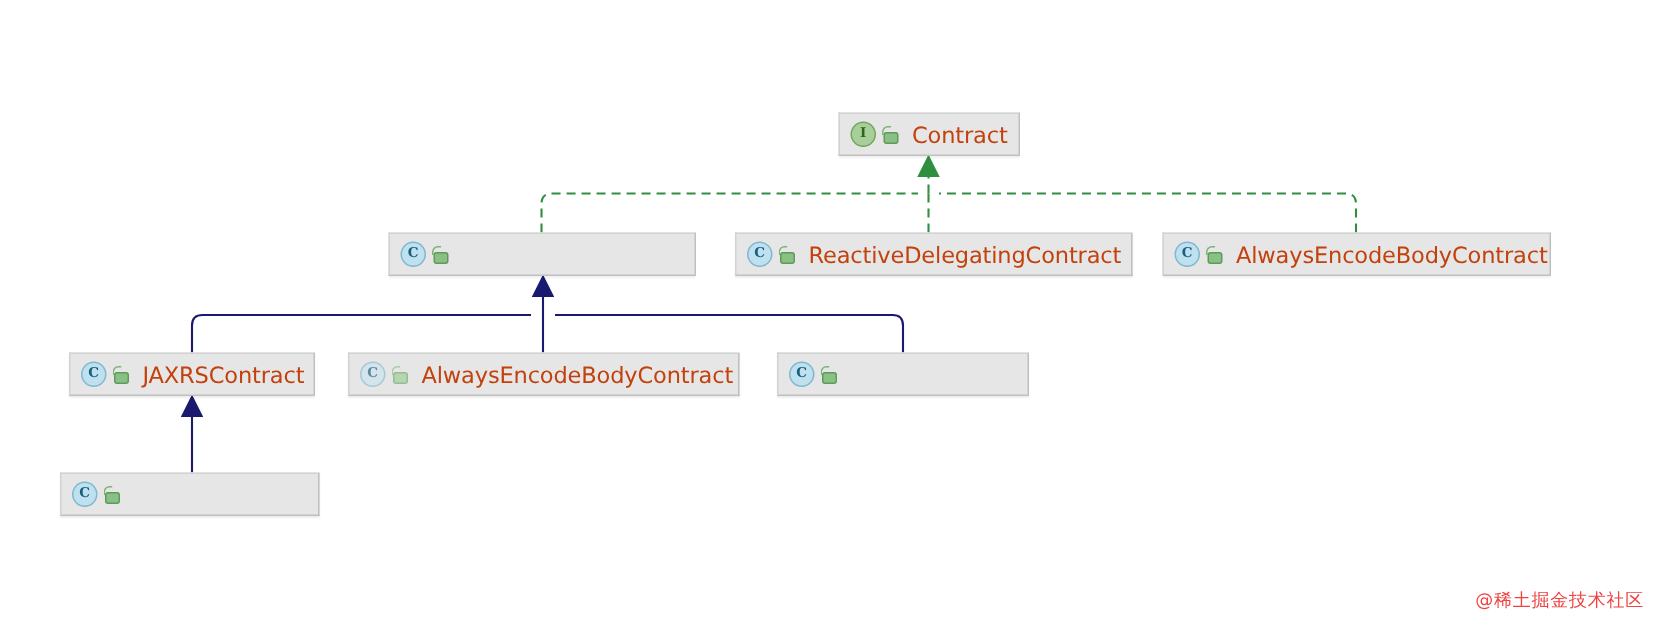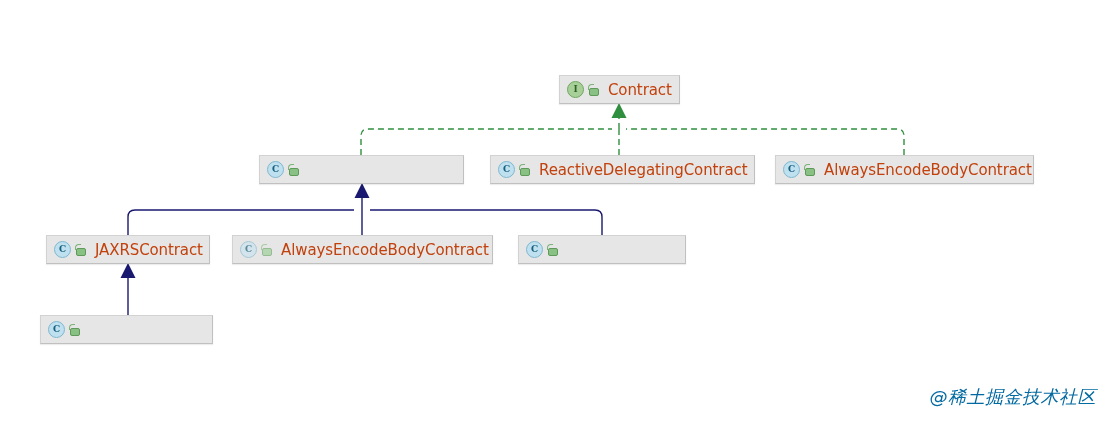--- a/index.html
+++ b/index.html
@@ -113,25 +113,24 @@
   }
   .lock-icon.faded .shackle {
     border-color: #a8cca5;
   }
   
   #watermark {
     position: absolute;
     right: 18px;
     bottom: 14px;
     font-family: "DejaVu Sans", sans-serif;
-    font-size: 18px;
-    color: #0369a1;
+    font-size: 12px;
+    color: #ef4444;
     letter-spacing: 0.5px;
     user-select: none;
-    font-style: italic;
   }
 </style>
 </head>
 <body>
 
 <div id="canvas">
 
   <svg id="edges" viewBox="0 0 1114 423" width="1114" height="423">
 
     <defs>

